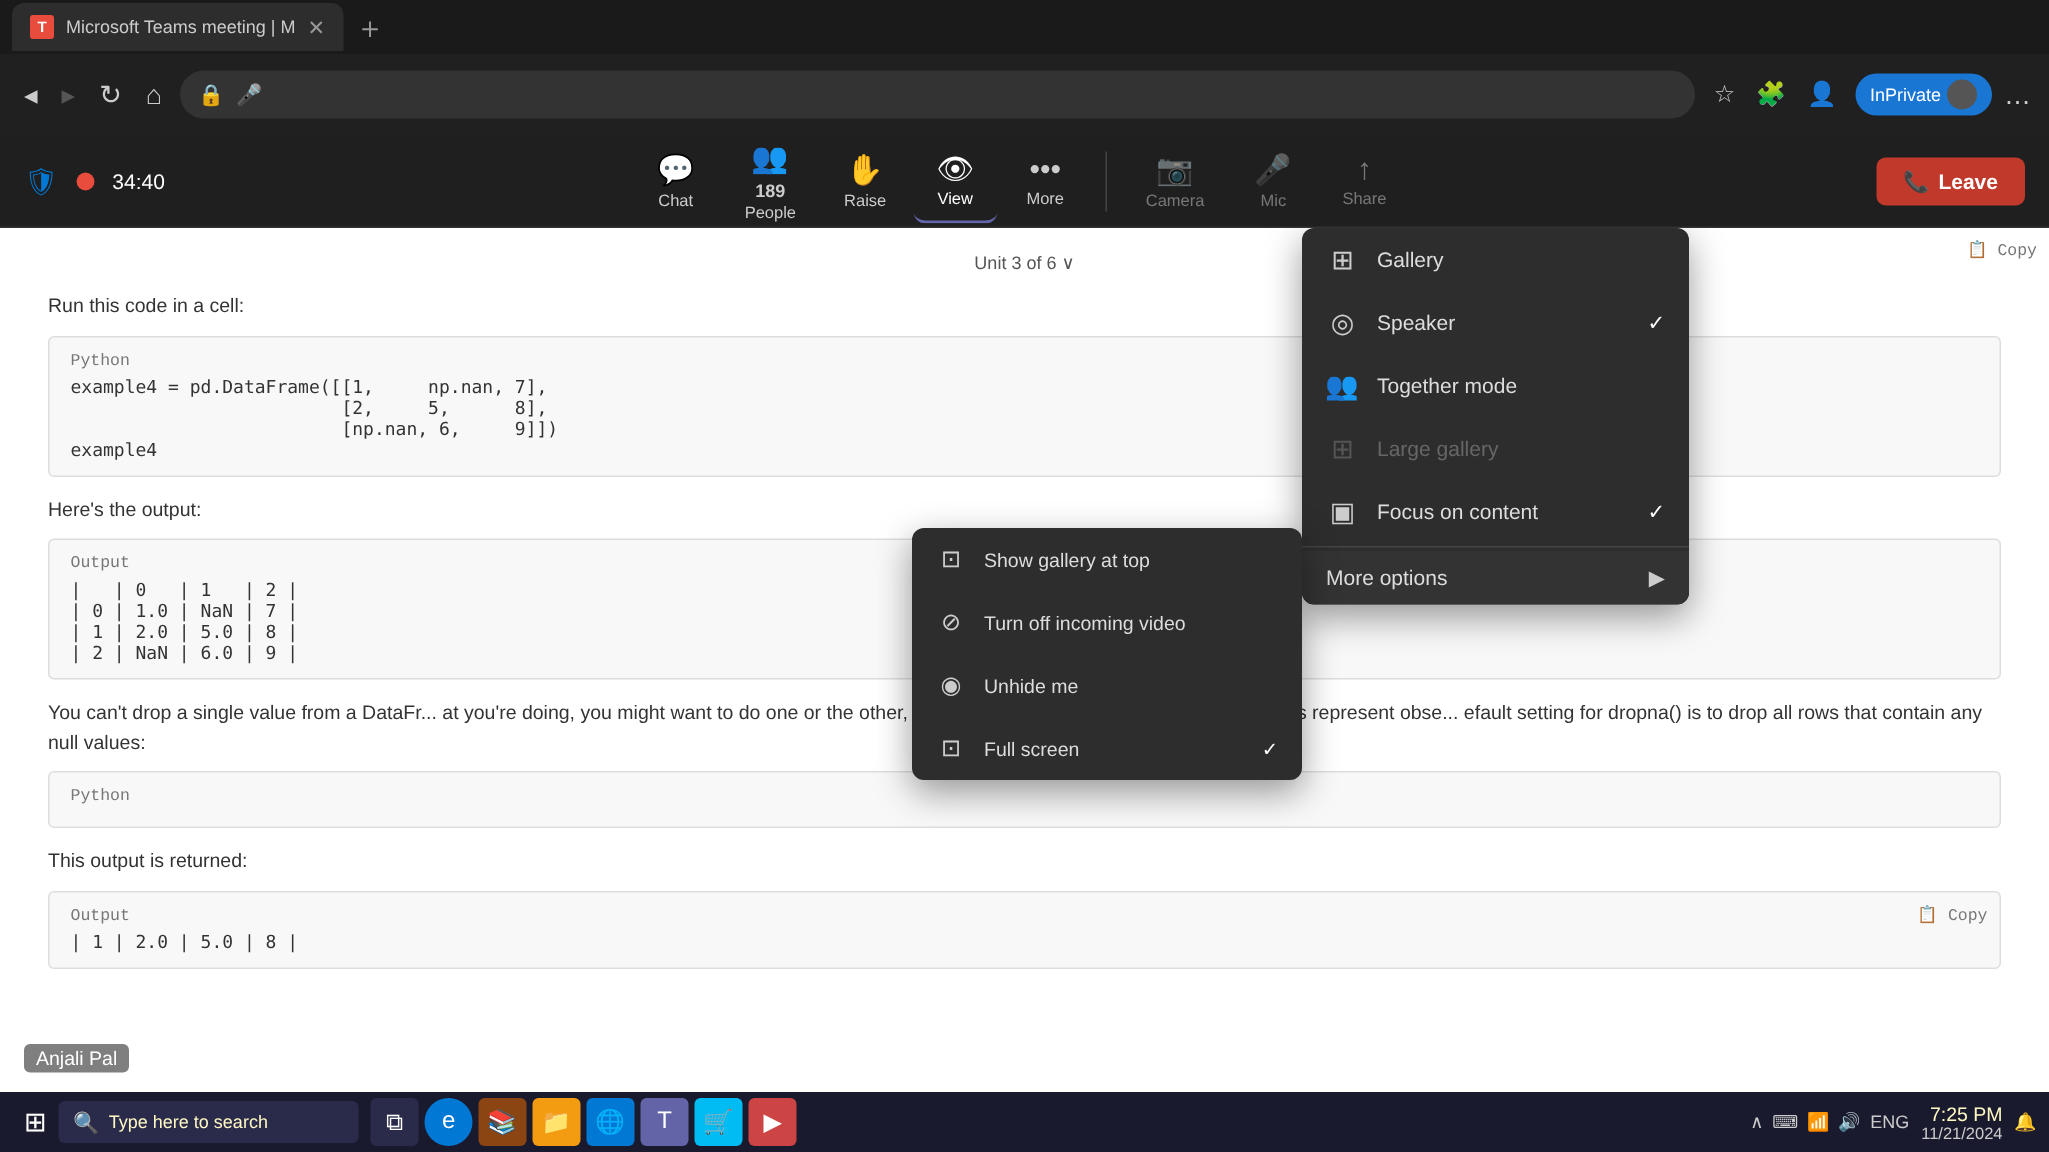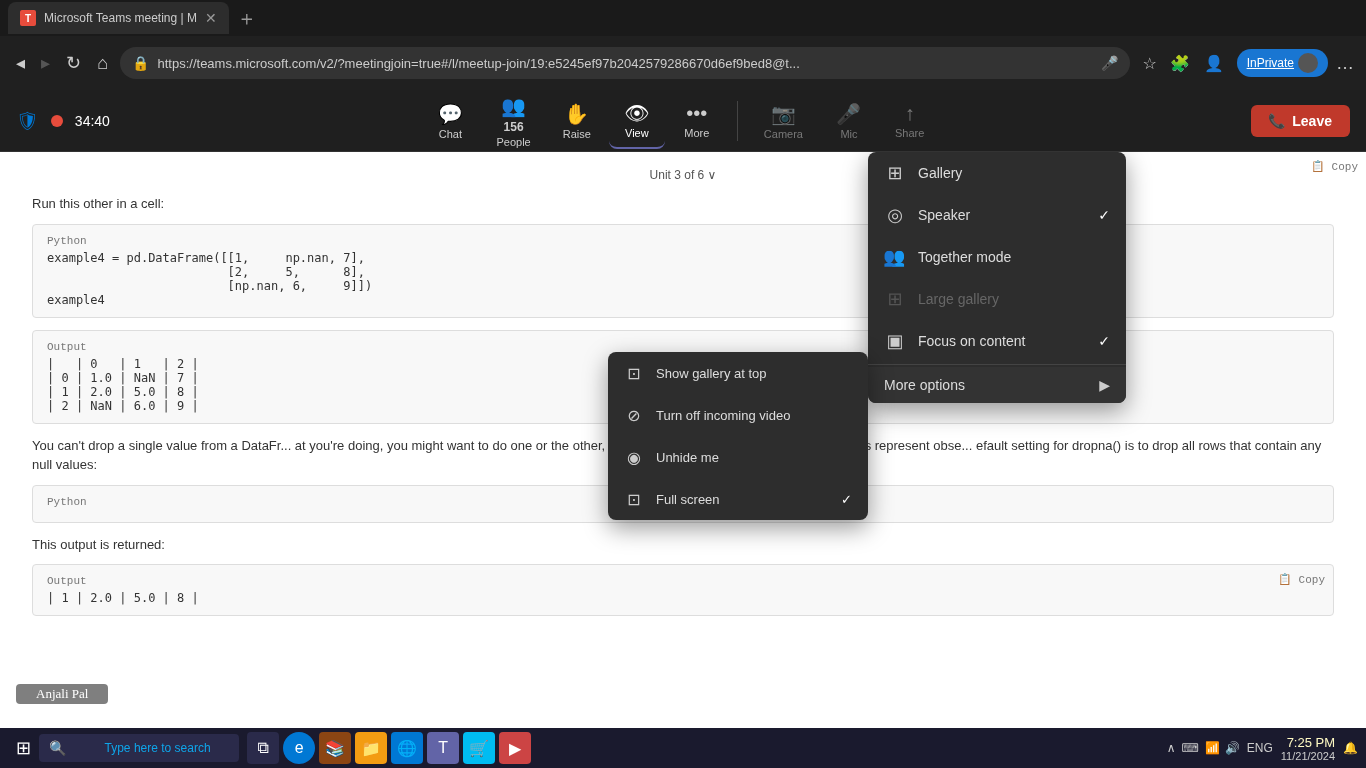--- a/index.html
+++ b/index.html
@@ -58,21 +58,20 @@
     .inprivate-btn {
       background: #1976d2;
       color: white;
       border-radius: 16px;
       padding: 4px 10px;
       font-size: 12px;
       display: flex;
       align-items: center;
       gap: 4px;
       cursor: pointer;
-      text-decoration: underline;
     }
     .avatar-circle { width: 20px; height: 20px; background: #555; border-radius: 50%; }
     .more-btn { color: #ccc; font-size: 18px; cursor: pointer; }
 
     
     .teams-bar {
       background: #1f1f1f;
       height: 62px;
       display: flex;
       align-items: center;
@@ -241,40 +240,39 @@
       background: #2a2a4a;
       border-radius: 4px;
       height: 28px;
       display: flex;
       align-items: center;
       padding: 0 10px;
       gap: 6px;
       min-width: 200px;
       cursor: pointer;
     }
-    .taskbar-search-text { color: #0ea5e9; font-size: 12px; margin-left: 32px; }
+    .taskbar-search-text { color: #fef9c3; font-size: 12px; }
     .taskbar-apps { display: flex; align-items: center; gap: 4px; margin-left: 8px; }
     .taskbar-app { width: 32px; height: 32px; border-radius: 4px; display: flex; align-items: center; justify-content: center; cursor: pointer; color: white; font-size: 16px; }
     .taskbar-right { margin-left: auto; display: flex; align-items: center; gap: 8px; color: #ccc; font-size: 12px; }
     .taskbar-time { text-align: right; }
     .taskbar-time .time { font-size: 13px; color: #fef9c3; }
     .taskbar-time .date { font-size: 11px; color: #ccc; }
     .sys-tray { display: flex; align-items: center; gap: 6px; font-size: 12px; }
 
     
     .name-badge {
       position: absolute;
-      bottom: 24px;
+      bottom: 13px;
       left: 16px;
       color: white;
       font-size: 13px;
       background: rgba(0,0,0,0.5);
-      padding: 2px 20px;
+      padding: 2px 8px;
       border-radius: 4px;
-      font-family: Liberation Serif, serif;
     }
 
     .people-count { display: flex; flex-direction: column; align-items: center; gap: 2px; }
     .people-num { font-size: 12px; font-weight: 600; }
   </style>
 </head>
 <body>
 
 <div class="browser-chrome">
   <div class="browser-tabs">
@@ -285,21 +283,20 @@
     </div>
     <span class="tab-new">＋</span>
   </div>
   <div class="browser-toolbar">
     <span class="nav-btn">◂</span>
     <span class="nav-btn" style="color:#555;">▸</span>
     <span class="nav-btn">↻</span>
     <span class="nav-btn">⌂</span>
     <div class="address-bar">
       <span style="color:#4caf50; font-size:14px;">🔒</span>
-      <span class="address-text">https://teams.microsoft.com/v2/?meetingjoin=true#/l/meetup-join/19:e5245ef97b2042579286670d6ef9bed8@t...</span>
       <span style="color:#ccc; font-size:14px;">🎤</span>
     </div>
     <div class="toolbar-actions">
       <span class="toolbar-icon">☆</span>
       <span class="toolbar-icon">🧩</span>
       <span class="toolbar-icon">👤</span>
     </div>
     <div class="inprivate-btn">
       <span>InPrivate</span>
       <div class="avatar-circle"></div>
@@ -317,21 +314,21 @@
   <div class="teams-center">
 
     <div class="meeting-btn">
       <span class="btn-icon">💬</span>
       <span class="btn-label">Chat</span>
     </div>
 
     <div class="meeting-btn">
       <span class="btn-icon">👥</span>
       <div class="people-count">
-        <span class="people-num">156</span>
+        <span class="people-num">189</span>
         <span class="btn-label">People</span>
       </div>
     </div>
 
     <div class="meeting-btn">
       <span class="btn-icon">✋</span>
       <span class="btn-label">Raise</span>
     </div>
 
     <div class="meeting-btn active">
@@ -363,28 +360,29 @@
   <div class="leave-btn">
     <span>📞</span>
     <span>Leave</span>
   </div>
 </div>
 
 <div class="main-area" style="position:relative;">
 
   <div class="content-area">
     <div class="content-unit">Unit 3 of 6 ∨</div>
-    <p class="content-p">Run this other in a cell:</p>
+    <p class="content-p">Run this code in a cell:</p>
     <div class="code-block">
       <div class="code-label">Python</div>
       <pre>example4 = pd.DataFrame([[1,     np.nan, 7],
                          [2,     5,      8],
                          [np.nan, 6,     9]])
 example4</pre>
     </div>
+    <p class="content-p">Here's the output:</p>
     <div class="output-block">
       <div class="code-label">Output</div>
       <pre>|   | 0   | 1   | 2 |
 | 0 | 1.0 | NaN | 7 |
 | 1 | 2.0 | 5.0 | 8 |
 | 2 | NaN | 6.0 | 9 |</pre>
     </div>
     <p class="content-p">You can't drop a single value from a DataFr... at you're doing, you might want to do one or the other, so p... generally represent variables and rows represent obse... efault setting for dropna() is to drop all rows that contain any null values:</p>
     <div class="code-block">
       <div class="code-label">Python</div>

